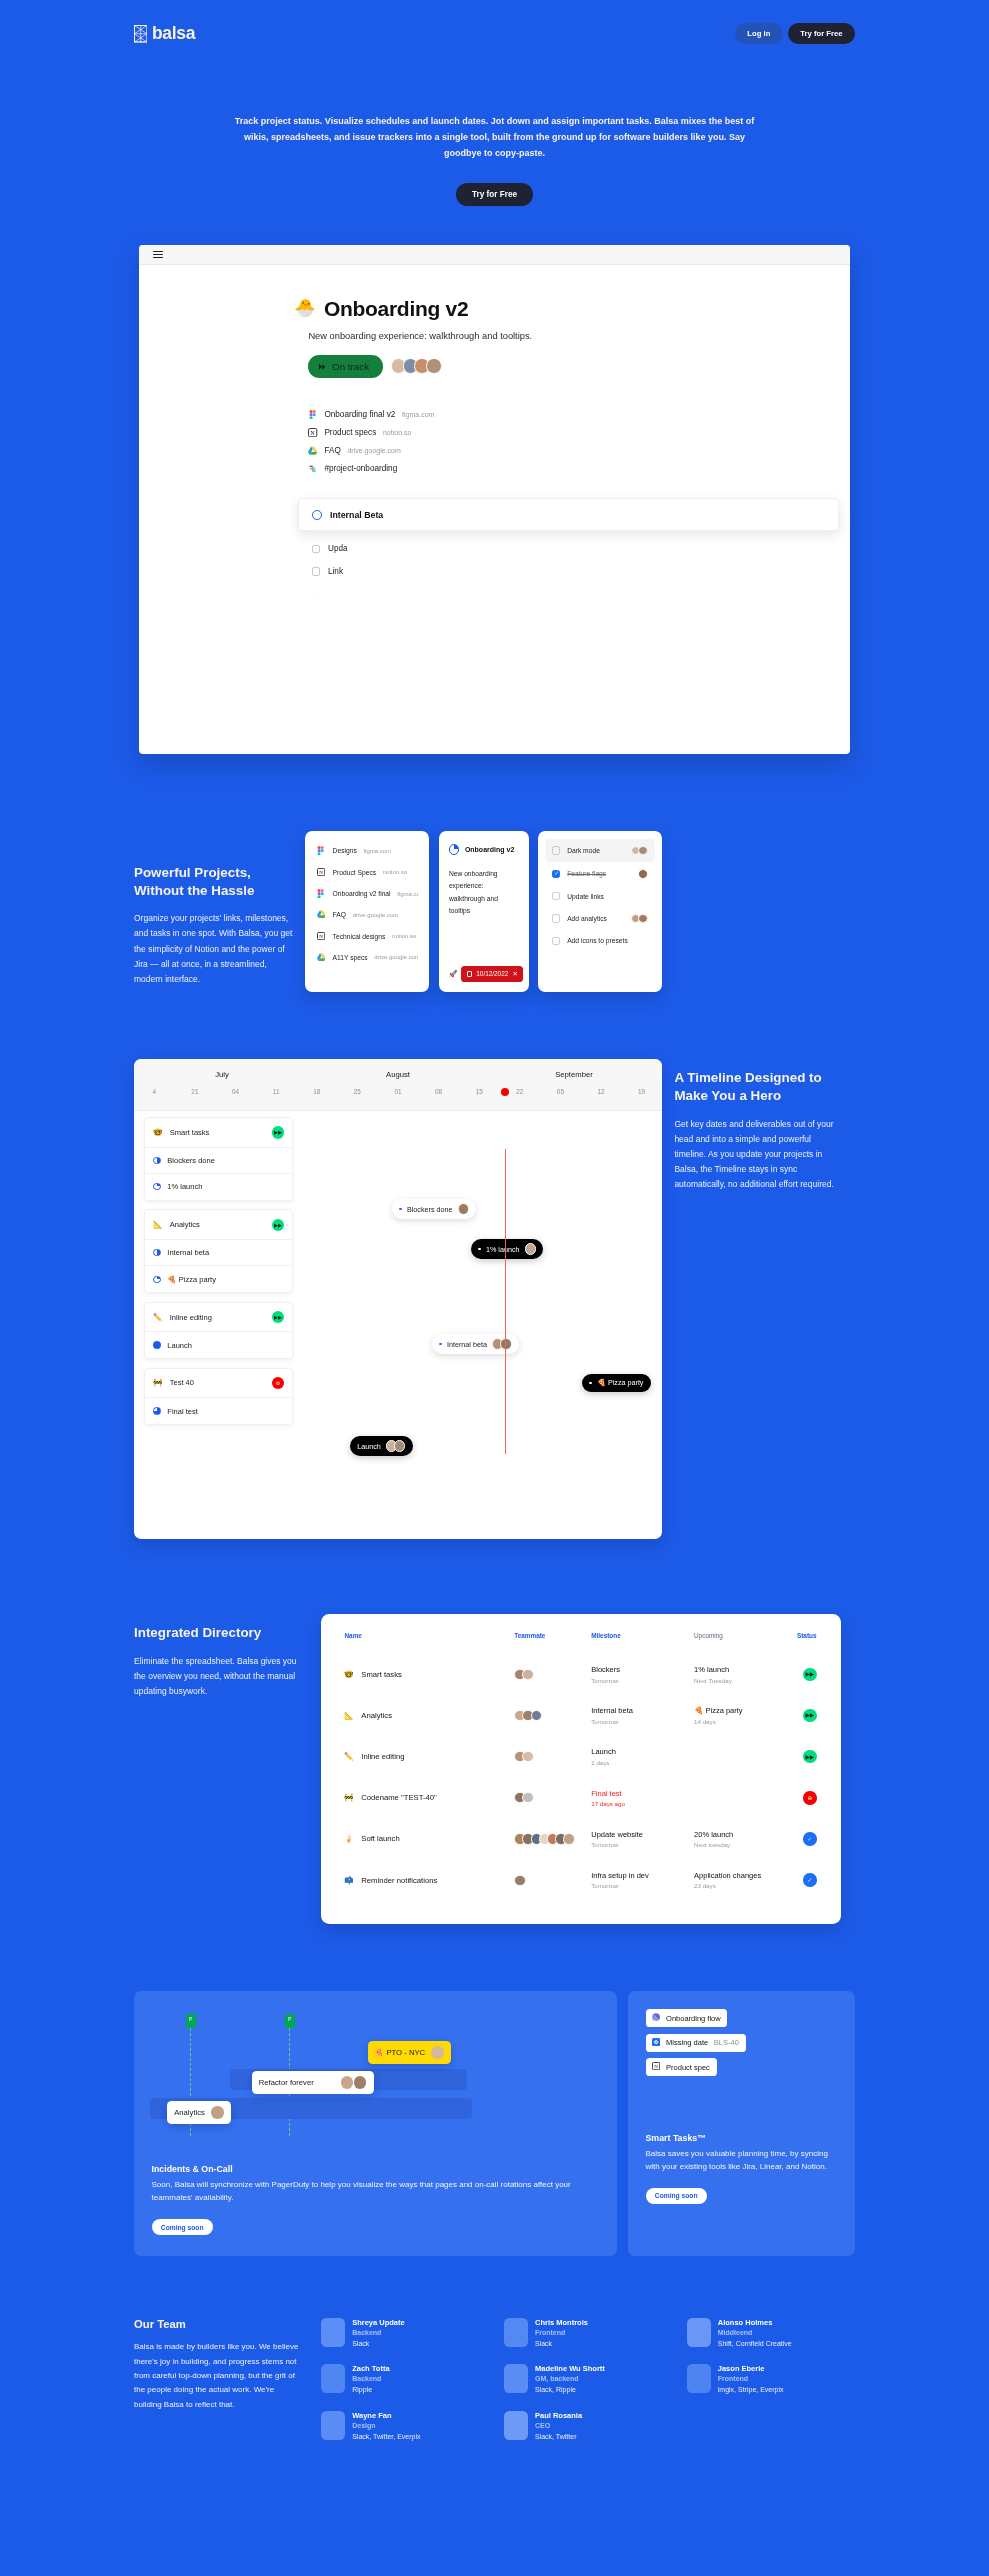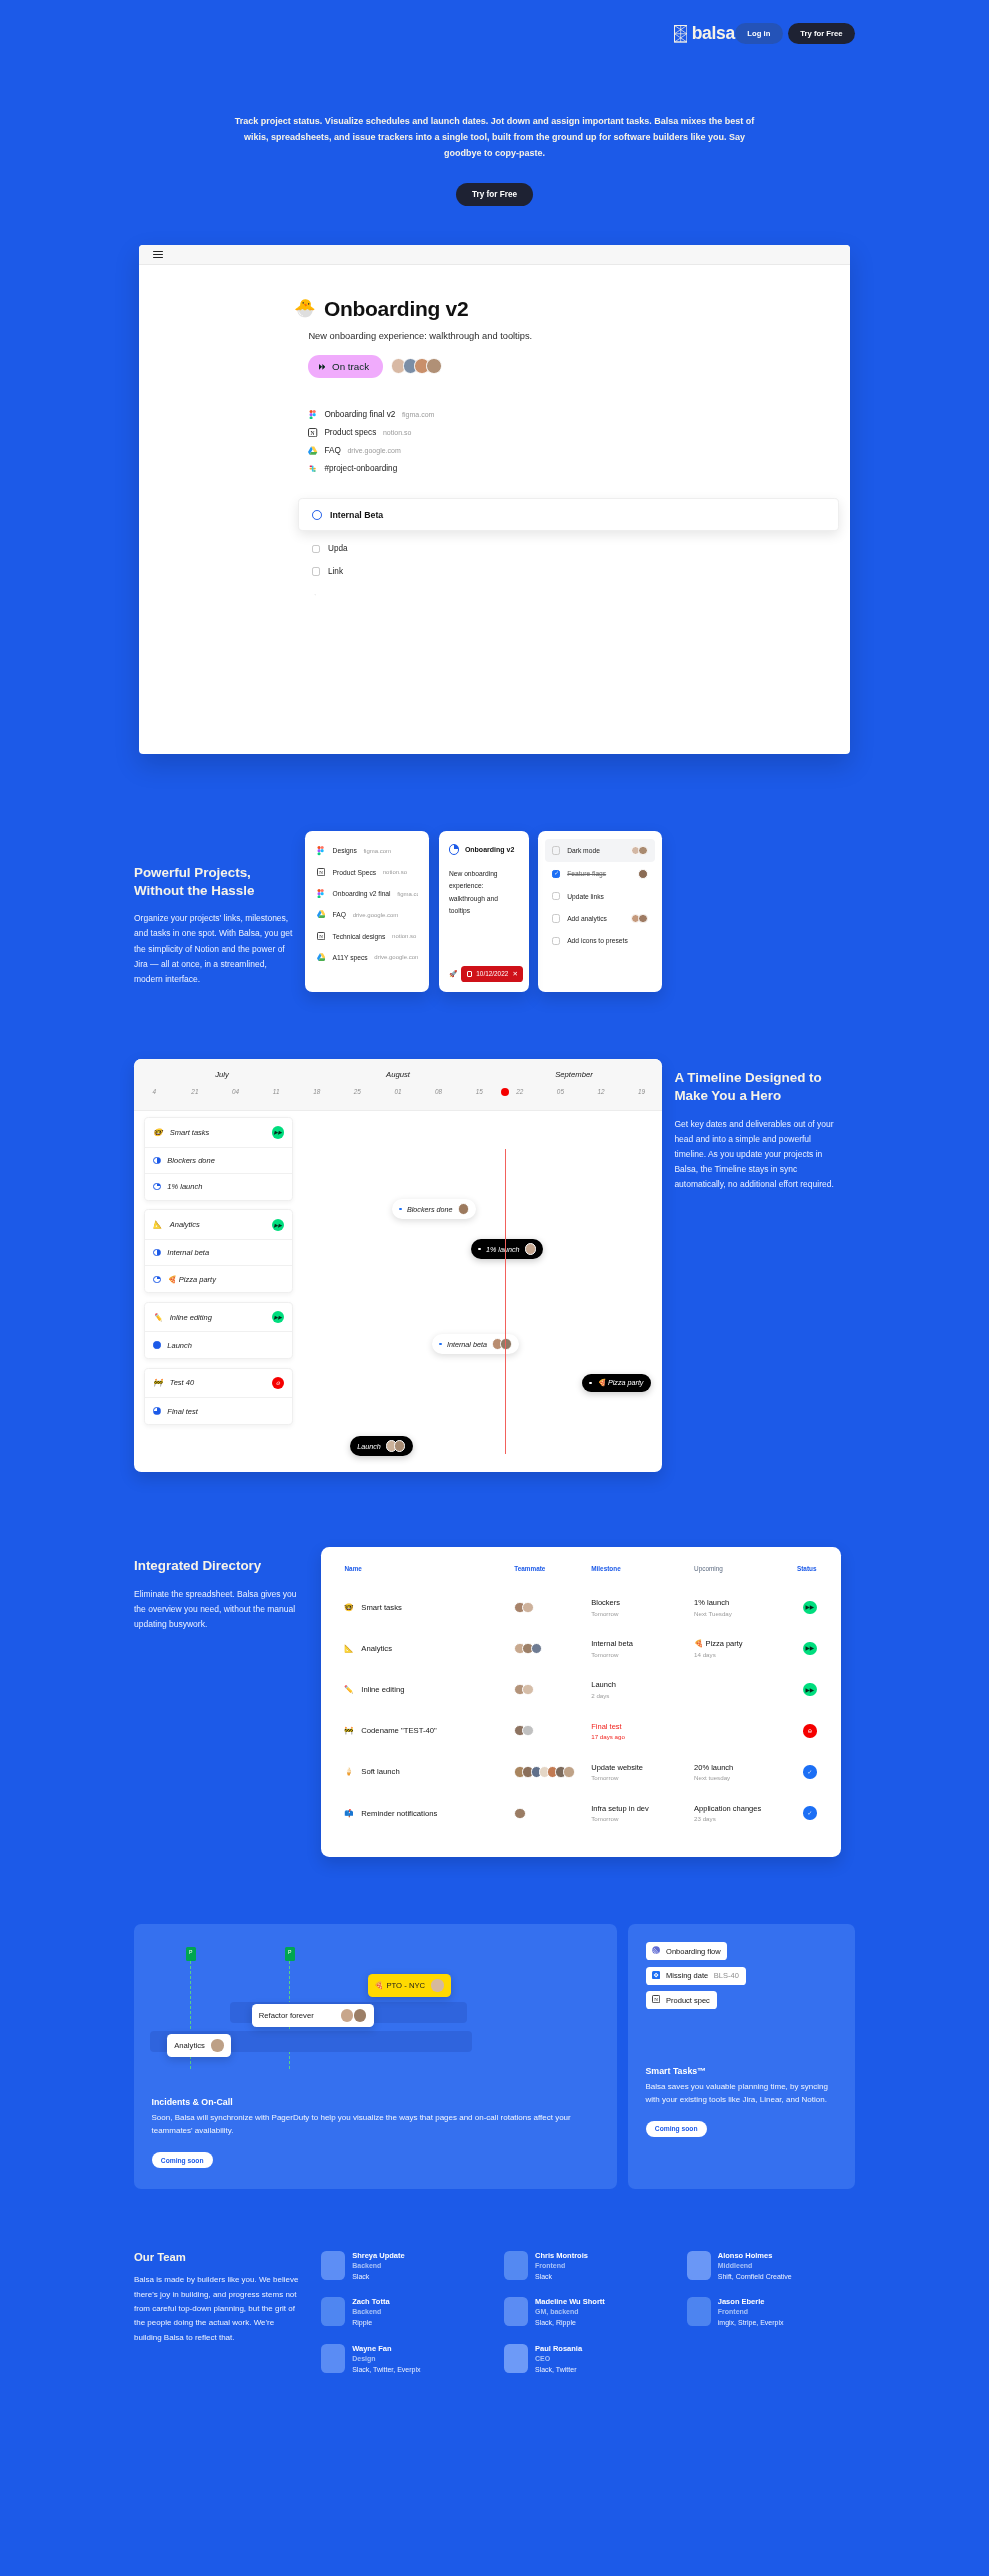--- a/index.html
+++ b/index.html
@@ -8,21 +8,21 @@
     background: #1c5ae8;
     font-family: "Liberation Sans", sans-serif;
     color: #fff;
     width: 989px;
     min-height: 2692px;
     position: relative;
     overflow-x: hidden;
   }
 
   
-  .nav { width: 721px; margin: 0 auto; height: 52px; display: flex; align-items: center; justify-content: flex-end; padding-top: 15.5px;}
+  .nav { width: 721px; margin: 0 auto; height: 52px; display: flex; align-items: center; justify-content: space-between; padding-top: 15.5px;}
   .logo { display: flex; align-items: center; gap: 4.6px; }
   .logo-mark { width: 13.4px; height: 17.5px; position: relative; }
   .logo-mark svg { display: block; }
   .logo-text { font-size: 17.5px; font-weight: 700; letter-spacing: -0.3px; color: #f6f2e6; font-family: "Liberation Sans", sans-serif; }
   .nav-actions { display: flex; gap: 5.2px; align-items: center; }
   .btn { border: none; cursor: pointer; font-family: "Liberation Sans", sans-serif; font-weight: 700; }
   .btn-login { background: #2453b8; color: #fff; font-size: 7.7px; padding: 6.2px 12.4px; border-radius: 11.3px; }
   .btn-try { background: #1e2233; color: #fff; font-size: 7.7px; padding: 6.2px 12.4px; border-radius: 11.3px; }
 
   
@@ -35,21 +35,21 @@
   .appshot { width: 711px; margin: 39px auto 0; background: #fff; border-radius: 4.1px; overflow: hidden; box-shadow: 0 10.3px 26px rgba(0,0,0,.16); }
   .appshot-bar { height: 19.6px; background: #f7f7f7; border-bottom: 0.5px solid #e9e9e9; display: flex; align-items: center; padding-left: 14.4px; }
   .hamburger { width: 9.3px; }
   .hamburger span { display: block; height: 1.3px; background: #222; margin: 1.8px 0; border-radius: 1px; }
   .appshot-body { padding: 32px 0 41px 155px; min-height: 489px; }
   .proj-title { display: flex; align-items: center; gap: 8.2px; }
   .proj-emoji { font-size: 17.5px; line-height: 1; }
   .proj-title h2 { font-size: 21px; font-weight: 800; color: #111; letter-spacing: -0.3px; }
   .proj-sub { margin-top: 10.3px; margin-left: 14.4px; font-size: 9.3px; color: #2c2c2c; }
   .proj-meta { margin-top: 13.4px; margin-left: 14.4px; display: flex; align-items: center; gap: 7.2px; }
-  .badge-ontrack { background: #f0abfc; color: #06271a; border-radius: 11.3px; padding: 6.2px 14.4px 6.2px 10.3px; font-size: 9.8px; display: flex; align-items: center; gap: 7.2px; font-weight: 400; text-align: right; }
+  .badge-ontrack { background: #15803d; color: #06271a; border-radius: 11.3px; padding: 6.2px 14.4px 6.2px 10.3px; font-size: 9.8px; display: flex; align-items: center; gap: 7.2px; font-weight: 400; text-align: right; }
   .ff-icon { display:inline-block; width: 6.2px; }
   .avatars { display: flex; }
   .avatars .av { width: 15.5px; height: 15.5px; border-radius: 50%; border: 1px solid #fff; margin-left: -3.6px; background-size: cover; }
   .avatars .av:first-child { margin-left: 0; }
   .links { margin-top: 32px; margin-left: 14.4px; }
   .link-row { display: flex; align-items: center; gap: 6.7px; margin-bottom: 8.8px; font-size: 8.2px; color: #1b1b1b; }
   .link-row .dom { color: #9a9a9a; font-size: 7px; }
   .svcicon { width: 9.3px; height: 9.3px; flex: 0 0 9.3px; display: inline-block; }
   .task-hl { margin-top: 25px; margin-left: 4.1px; width: 541px; background: #fff; border: 0.5px solid #eee; border-radius: 4.6px; box-shadow: 0 4.1px 11.3px rgba(0,0,0,.10); padding: 10.3px 13.4px; display: flex; align-items: center; gap: 7.7px; }
   .ring { width: 9.8px; height: 9.8px; border: 1.5px solid #1c5ae8; border-radius: 50%; }
@@ -82,21 +82,21 @@
   .chk-row.hl { background: #f3f4f6; }
   .chk { width: 8.2px; height: 8.2px; border: 0.9px solid #c9c9c9; border-radius: 2.3px; flex: 0 0 8.2px; }
   .chk.on { background: #1c6ff5; border-color: #1c6ff5; position: relative; }
   .chk.on:after { content: "\2713"; color: #fff; font-size: 5.7px; position: absolute; left: 1.1px; top: -0.8px; }
   .chk-row.done span.lbl { text-decoration: line-through; color: #6a6a6a; }
   .chk-row .mini-avs { margin-left: auto; display: flex; }
   .mini-avs .av { width: 9.8px; height: 9.8px; border-radius: 50%; border: 0.8px solid #fff; margin-left: -2.6px; background-size: cover; }
 
   
   .sec-timeline { width: 721px; margin: 67px auto 0; display: flex; gap: 12.4px; align-items: flex-start; }
-  .tl-card { width: 528px; flex: 0 0 528px; background: #fff; border-radius: 7.2px; overflow: hidden; box-shadow: 0 6.2px 15.5px rgba(0,0,0,.14); height: 413px; position: relative; font-style: italic; }
+  .tl-card { width: 528px; flex: 0 0 528px; background: #fff; border-radius: 7.2px; overflow: hidden; box-shadow: 0 6.2px 15.5px rgba(0,0,0,.14); height: 480px; position: relative; }
   .tl-head { background: #f7f7f7; border-bottom: 0.5px solid #ececec; height: 52px; position: relative; }
   .tl-months { display: flex; padding-top: 11.3px; font-size: 7.7px; color: #1a1a1a; }
   .tl-month { flex: 1; text-align: center; }
   .tl-days { display: flex; margin-top: 8.8px; font-size: 6.4px; color: #8d8d8d; }
   .tl-day { flex: 1; text-align: center; position: relative; }
   .today-dot { position: absolute; left: 367px; top: 29px; width: 8.2px; height: 8.2px; border-radius: 50%; background: #f50000; z-index: 4;}
   .today-line { position: absolute; left: 371px; top: 38px; bottom: 0; width: 0.8px; background: #f2615c; z-index: 3; }
   .tl-body { position: relative; height: 343px; }
   .tl-left { position: absolute; left: 10.3px; top: 6.2px; width: 149px; }
   .tl-group { background: #fff; border: 0.5px solid #efefef; border-radius: 4.6px; box-shadow: 0 1.5px 4.6px rgba(0,0,0,.05); margin-bottom: 8.8px; }

